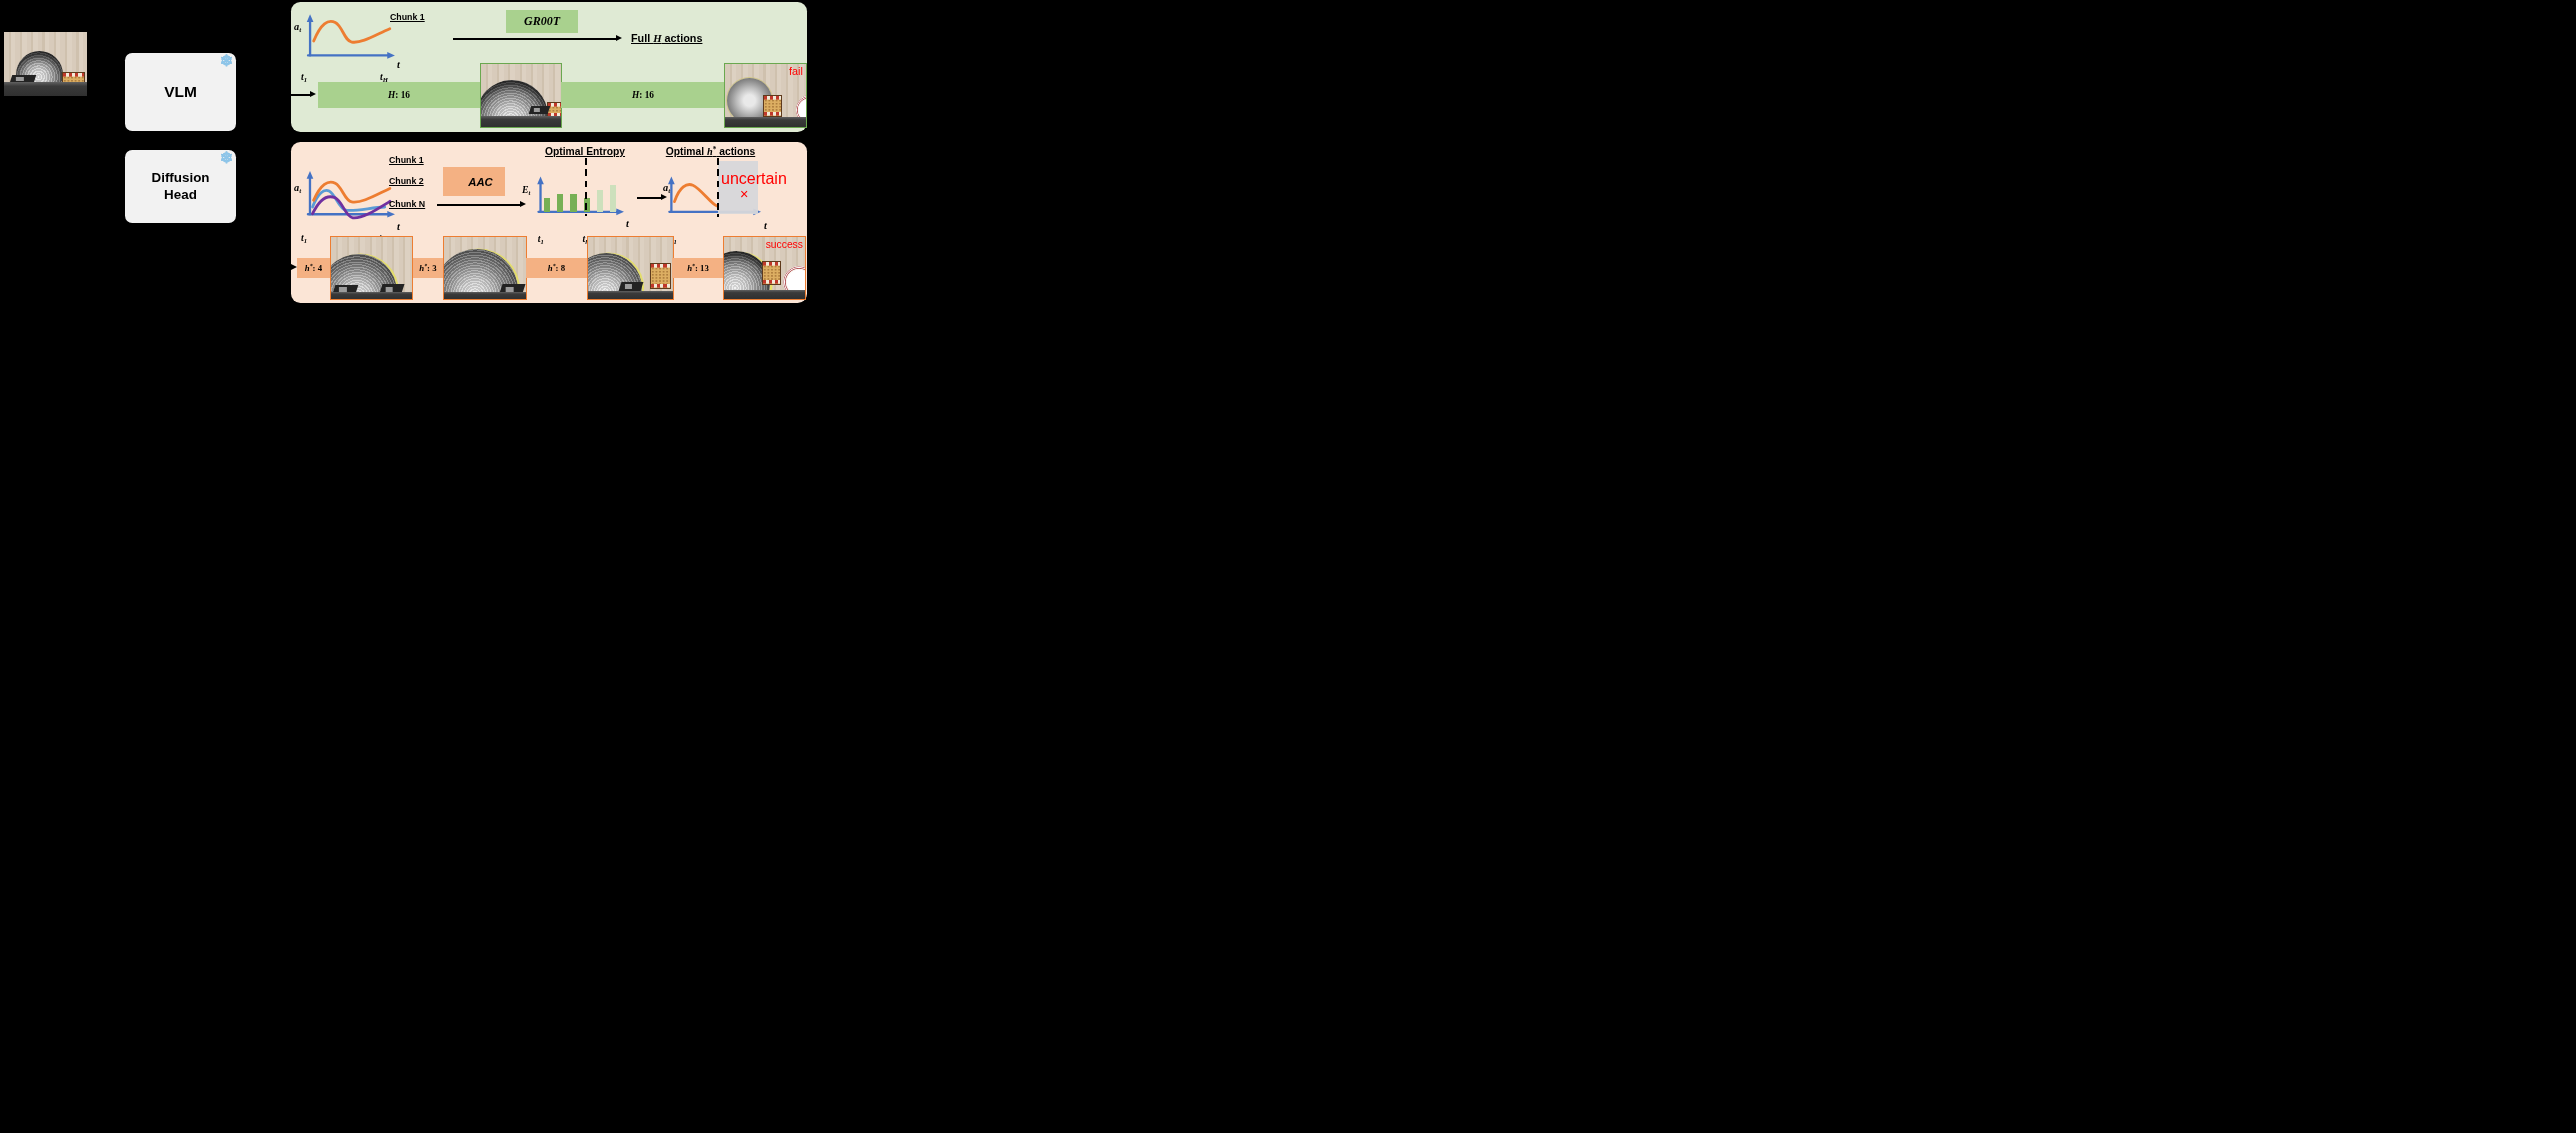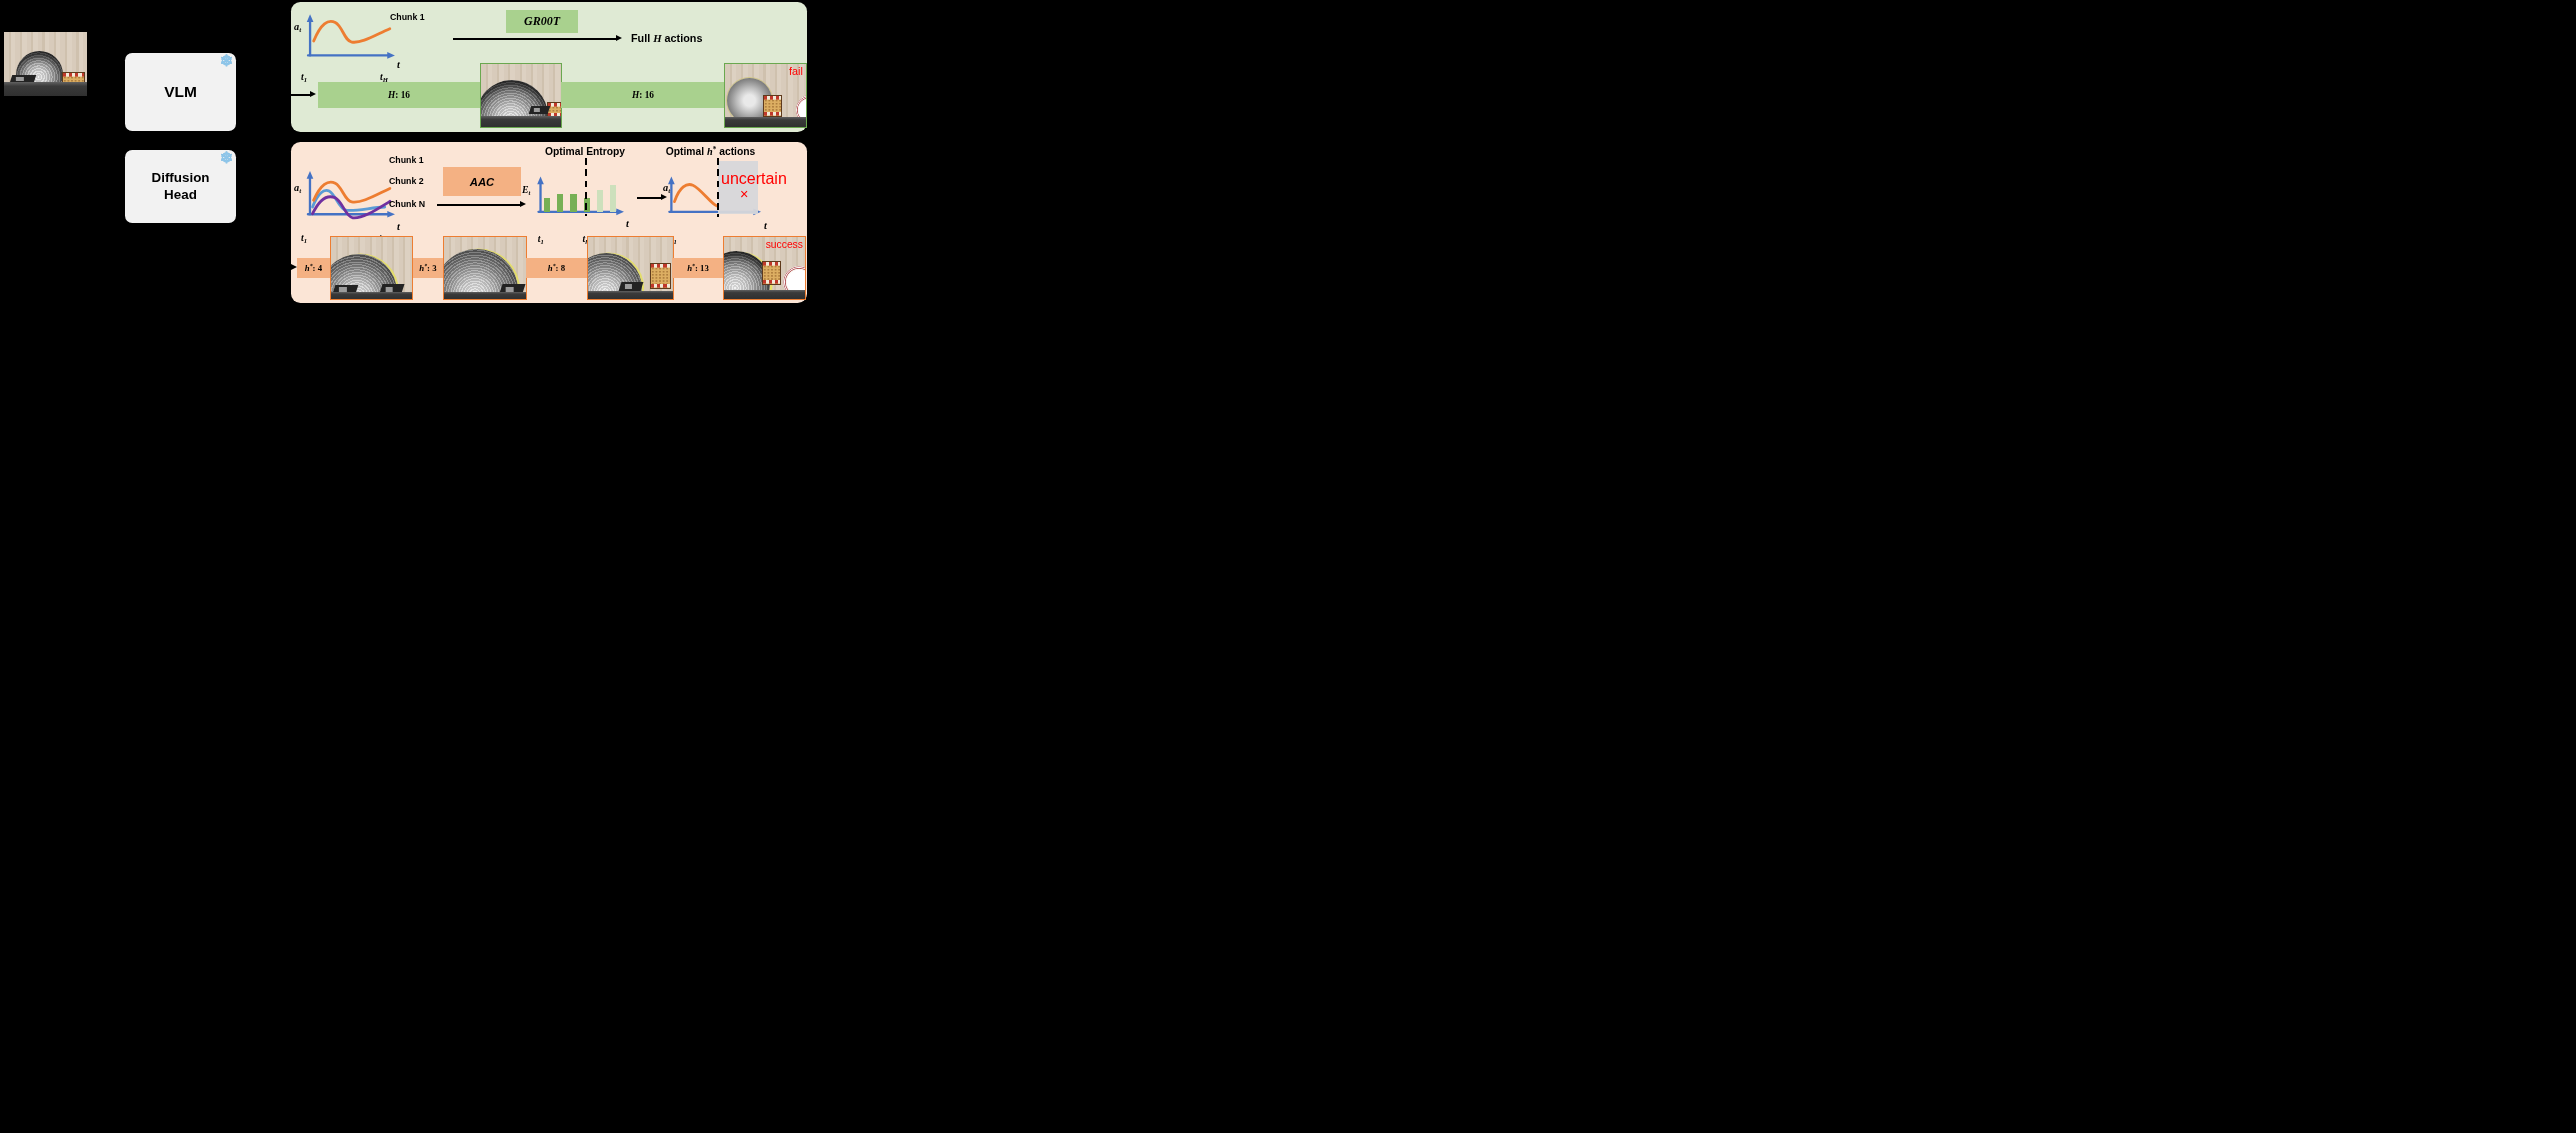--- a/index.html
+++ b/index.html
@@ -17,21 +17,21 @@
   .harrow{position:absolute;height:1.5px;background:#000;}
   .harrow:after{content:"";position:absolute;right:-5.7px;top:-2.6px;
         border-left:6.2px solid #000;border-top:3.3px solid transparent;border-bottom:3.3px solid transparent;}
   .tag-red{position:absolute;color:#f00;font-weight:normal;}
 
   
   .math{font-family:"Liberation Serif",serif;font-weight:bold;font-style:italic;color:#000;}
   .math sub{font-size:0.68em;font-style:italic;vertical-align:-0.35em;}
   .math sup{font-size:0.7em;vertical-align:0.45em;font-style:normal;}
   .mlabel{position:absolute;font-size:10.3px;margin-top:16px;}
-  .sans-b{position:absolute;font-weight:bold;color:#000;}
+  .sans-b{position:absolute;font-weight:bold;color:#000;text-decoration:underline;}
 
   
   .acc-green{background:#a9d18e;}
   .acc-orange{background:#f4b183;}
   .hbar{position:absolute;display:flex;align-items:center;justify-content:center;
         font-family:"Liberation Serif",serif;font-weight:bold;color:#000;}
 
   
   .scene{position:absolute;overflow:hidden;background:#d6c9b9;}
   .scene .wall{position:absolute;left:0;top:0;width:100%;height:100%;
@@ -171,21 +171,21 @@
     <span>a</span><sub>t</sub></div>
   <div class="mlabel math" style="left:397px;top:205px;">t</div>
   <div class="mlabel math" style="left:301px;top:216px;font-size:9.8px;">
     <span>t</span><sub>1</sub></div>
   <div class="mlabel math" style="left:379px;top:216px;font-size:9.8px;">
     <span>t</span><sub>H</sub></div>
   <div class="sans-b" style="left:389px;top:155px;font-size:8.8px;">Chunk 1</div>
   <div class="sans-b" style="left:389px;top:176px;font-size:8.8px;">Chunk 2</div>
   <div class="sans-b" style="left:389px;top:199px;font-size:8.8px;">Chunk N</div>
 
-  <div class="hbar acc-orange" style="left:443px;top:167px;width:78px;height:29px;">
+  <div class="hbar acc-orange" style="left:443px;top:167px;width:49px;height:29px;padding-left:13px;">
     <span class="math" style="font-size:11.3px;font-family:'Liberation Sans',sans-serif;">AAC</span>
   </div>
   <div class="harrow" style="left:437px;top:204px;width:83px;"></div>
 
   <div class="sans-b" style="left:536px;top:146px;width:98px;text-align:center;font-size:10.3px;">Optimal Entropy</div>
   <svg style="left:531px;top:155px;" width="103" height="64" viewBox="0 0 200 125">
     <line class="axis" x1="18" y1="111" x2="18" y2="52"></line>
     <polygon class="ah" points="18,42 11.5,57 24.5,57"></polygon>
     <line class="axis" x1="14" y1="111" x2="170" y2="111"></line>
     <polygon class="ah" points="181,111 166,104.5 166,117.5"></polygon>

